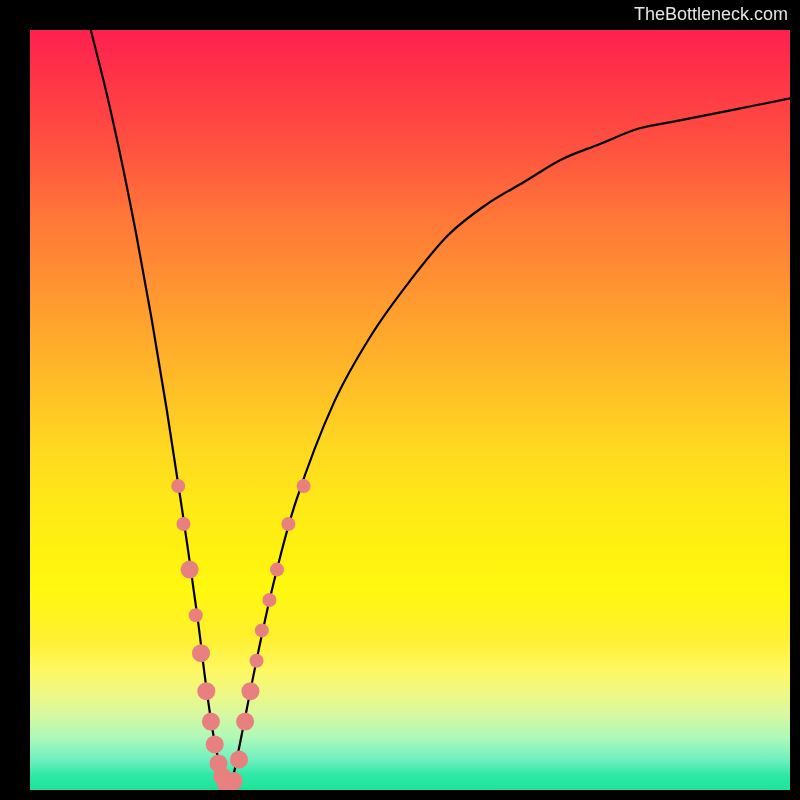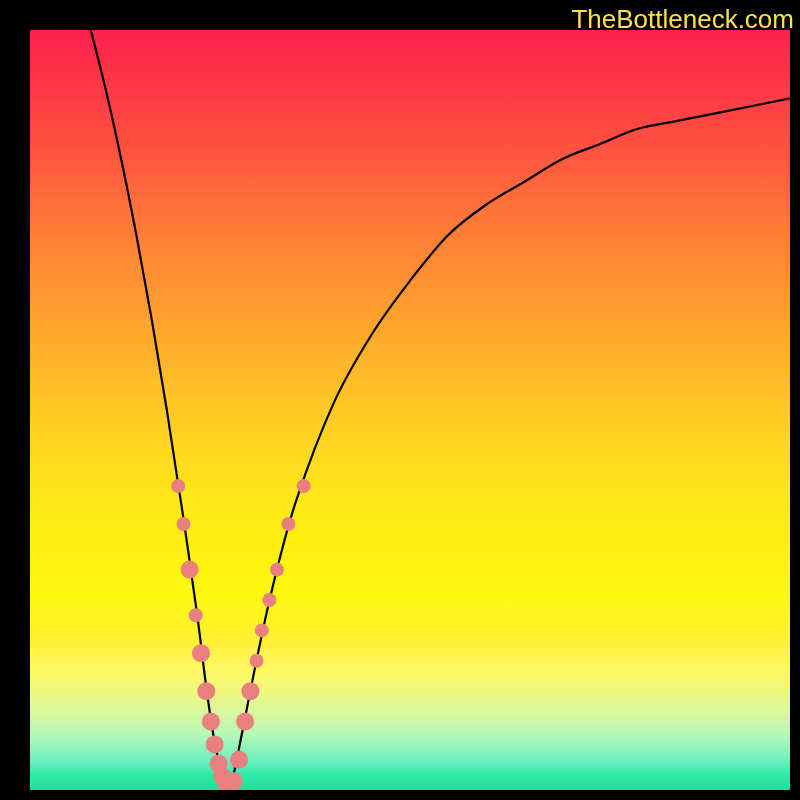--- a/index.html
+++ b/index.html
@@ -10,24 +10,24 @@
     body {
       width: 800px;
       height: 800px;
       background: #000;
       position: relative;
       overflow: hidden;
     }
     .watermark {
       position: absolute;
       top: 4px;
-      right: 6px;
-      color: #fde047;
+      right: 12px;
+      color: #e5e5e5;
       font-family: Arial, sans-serif;
-      font-size: 26px;
+      font-size: 18px;
       z-index: 10;
     }
     .plot-area {
       position: absolute;
       left: 30px;
       top: 30px;
       width: 760px;
       height: 760px;
       background: linear-gradient(to bottom,
         #ff2050 0%,

